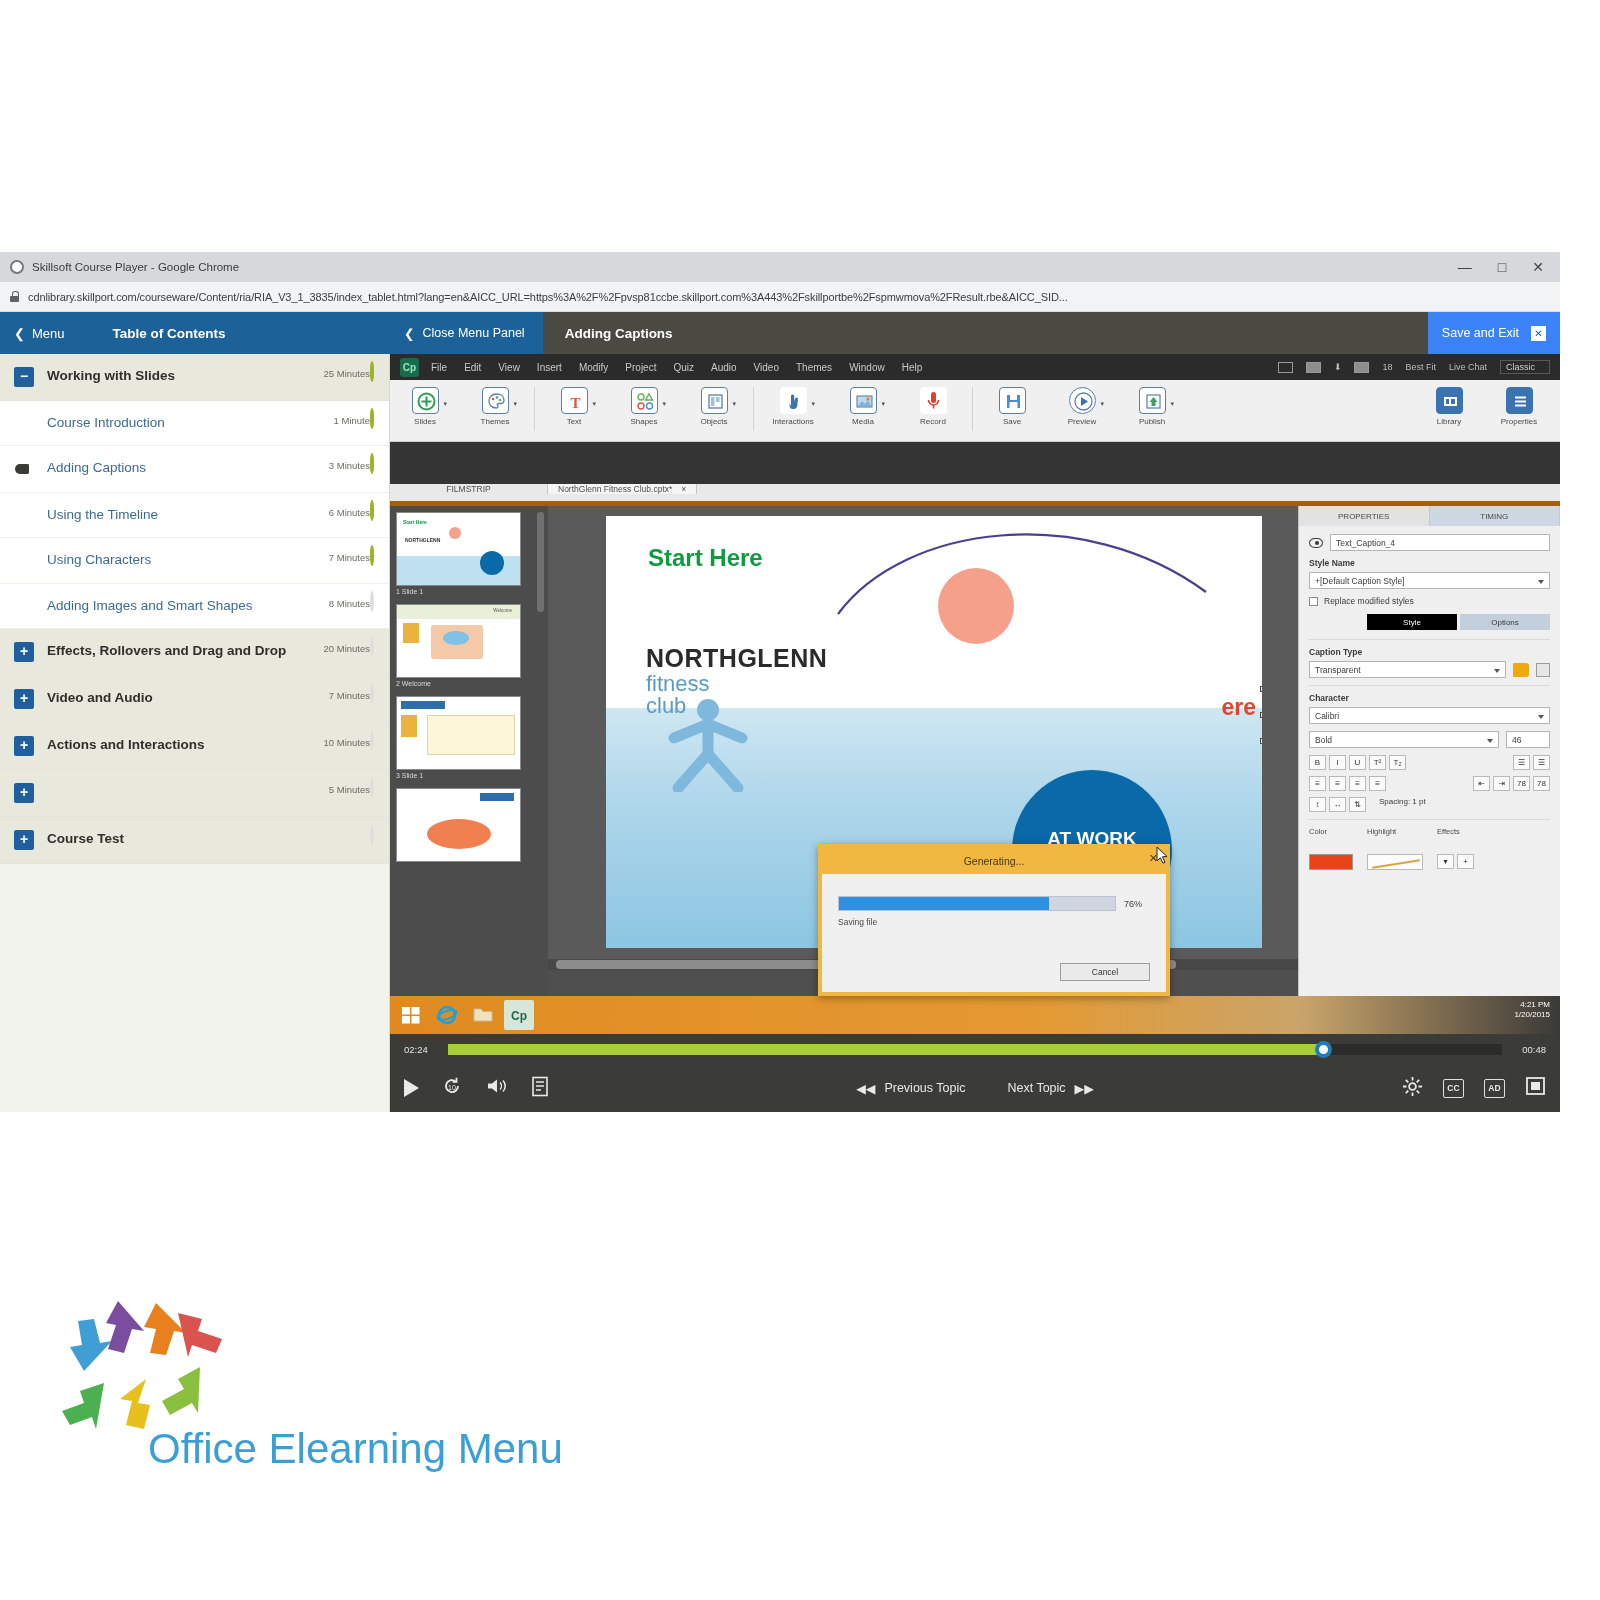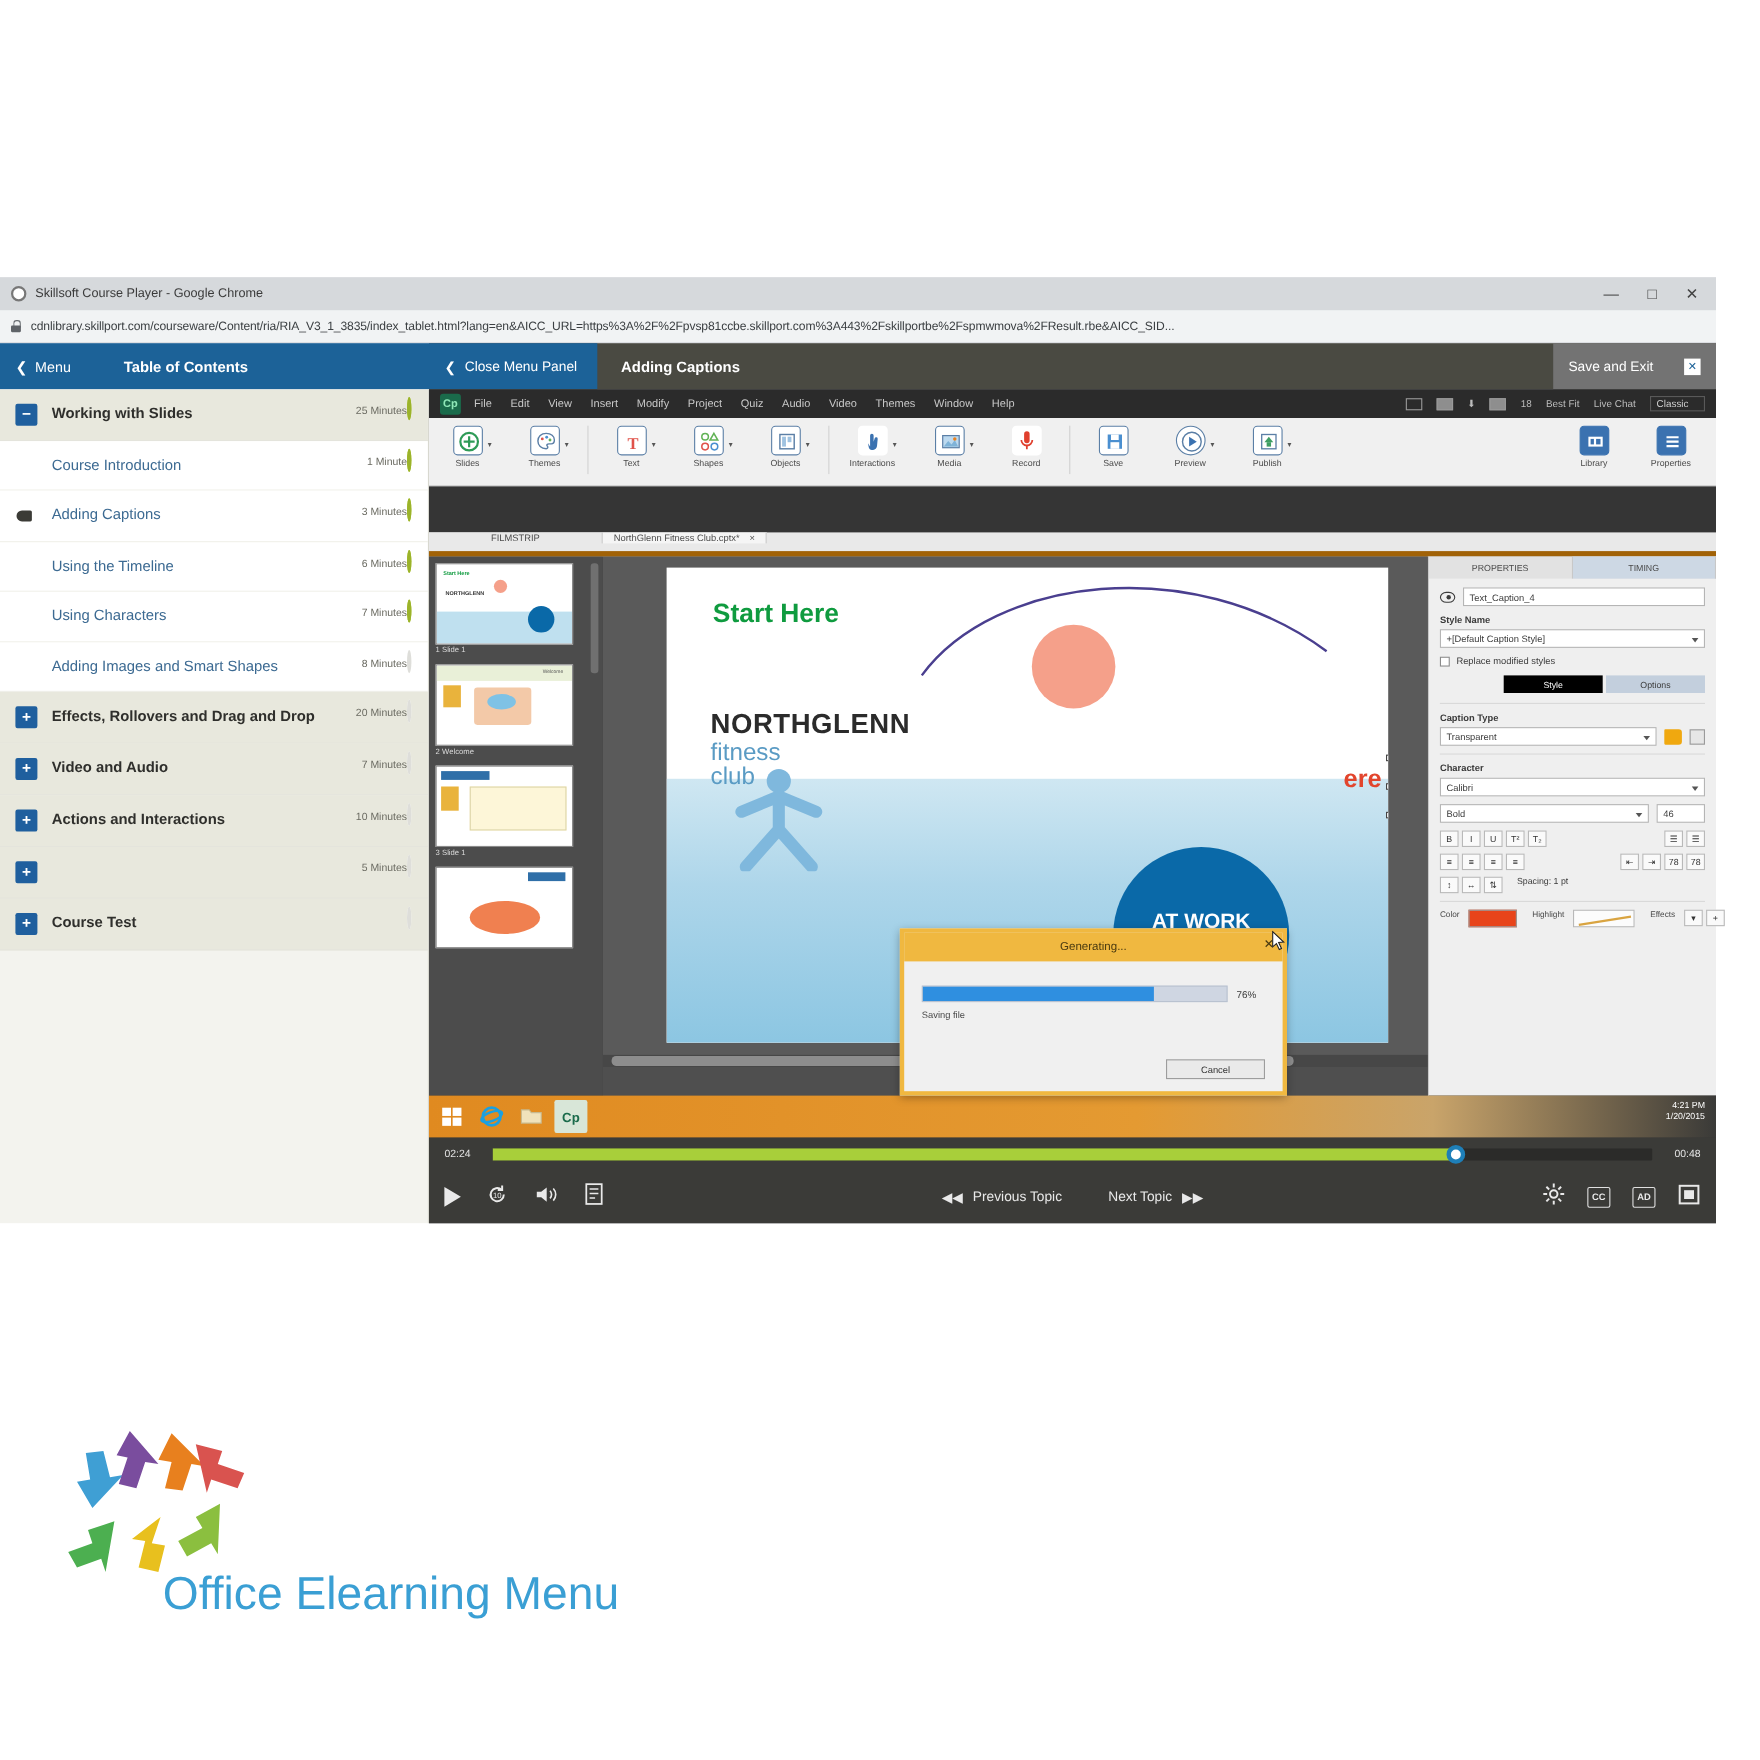--- a/index.html
+++ b/index.html
@@ -30,21 +30,21 @@
 
   
   .sk-header { display:flex; height:42px; }
   .sk-blue { background:#1c6298; width:390px; display:flex; align-items:center; color:#fff; }
   .sk-menu { display:flex; align-items:center; gap:7px; padding-left:14px; font-size:13px; cursor:pointer;}
   .chev-l { font-size:13px; }
   .sk-toc { font-size:13.5px; font-weight:bold; margin-left:48px;}
   .sk-gray { flex:1; background:#4a4a42; display:flex; align-items:center; color:#fff; position:relative;}
   .sk-close { display:flex; align-items:center; gap:8px; background:#1c6298; height:42px; padding:0 18px 0 14px; font-size:12.5px; }
   .sk-topic { font-size:13.5px; font-weight:bold; margin-left:22px;}
-  .sk-save { position:absolute; right:0; top:0; height:42px; background:#737373; display:flex; align-items:center; gap:28px; padding:0 14px; font-size:12.5px;}
+  .sk-save { position:absolute; right:0; top:0; height:42px; background:#3b82f6; display:flex; align-items:center; gap:12px; padding:0 14px; font-size:12.5px;}
   .sk-save-ico { width:15px;height:15px;background:#fff;color:#1c6298;font-size:10px;display:flex;align-items:center;justify-content:center;}
 
   
   .sk-body { display:flex; height:758px; }
 
   
   .toc { width:390px; background:#f3f3ee; border-right:1px solid #d8d8d0; overflow:hidden;}
   .toc-row { display:flex; align-items:flex-start; padding:13px 12px 13px 14px; position:relative; border-bottom:1px solid #e4e4dc;}
   .toc-row.module { background:#e8e8dd; }
   .toc-row.module.open { background:#e8e8dd; }
@@ -134,21 +134,21 @@
   .seg.on{background:#000000;color:#fff;}
   .seg.off{background:#c3cfdd;color:#3b3b3b;}
   .hr{height:1px;background:#d9d9d9;margin:7px 0;}
   .fbtn{width:16px;height:14px;background:#f0a80f;flex:none;border-radius:1px 3px 3px 1px;}
   .sbtn{width:14px;height:14px;border:1px solid #9a9a9a;background:#e6e6e6;flex:none;}
   .fmtrow{display:flex;gap:3px;margin:6px 0;}
   .fbx{width:17px;height:15px;border:1px solid #b9b9b9;background:#fafafa;display:flex;align-items:center;justify-content:center;font-size:8px;color:#333;}
   .swatch{width:44px;height:16px;background:#e8441a;border:1px solid #9a9a9a;}
   .hlbar{width:56px;height:16px;border:1px solid #b9b9b9;background:#fcfcfc;position:relative;overflow:hidden;}
   .hlbar:after{content:"";position:absolute;left:4px;top:8px;width:48px;height:2px;background:#d9a441;transform:rotate(-9deg);}
-  .miniCol{display:flex;flex-direction:row;gap:8px;}
+  .miniCol{display:flex;flex-direction:column;gap:18px;}
   .mini-lab{font-size:7.5px;color:#4a4a4a;}
 
   
   .cap-status { height:18px; background:#e4e4e4; border-top:1px solid #c2c2c2; display:flex; align-items:center; font-size:7.5px; color:#4b4b4b; padding:0 8px;}
   .cap-status .right{margin-left:auto;display:flex;gap:16px;}
   .cap-status .cell{border:1px solid #cfcfcf;padding:1px 10px;background:#ededed;}
 
   
   .taskbar{height:38px;background:linear-gradient(90deg,#e08a20 0%,#e49a32 55%,#c9a46a 78%,#3a3a38 100%);display:flex;align-items:center;padding-left:6px;gap:6px;position:relative;}
   .tb-ico{width:30px;height:30px;display:flex;align-items:center;justify-content:center;border-radius:2px;}

